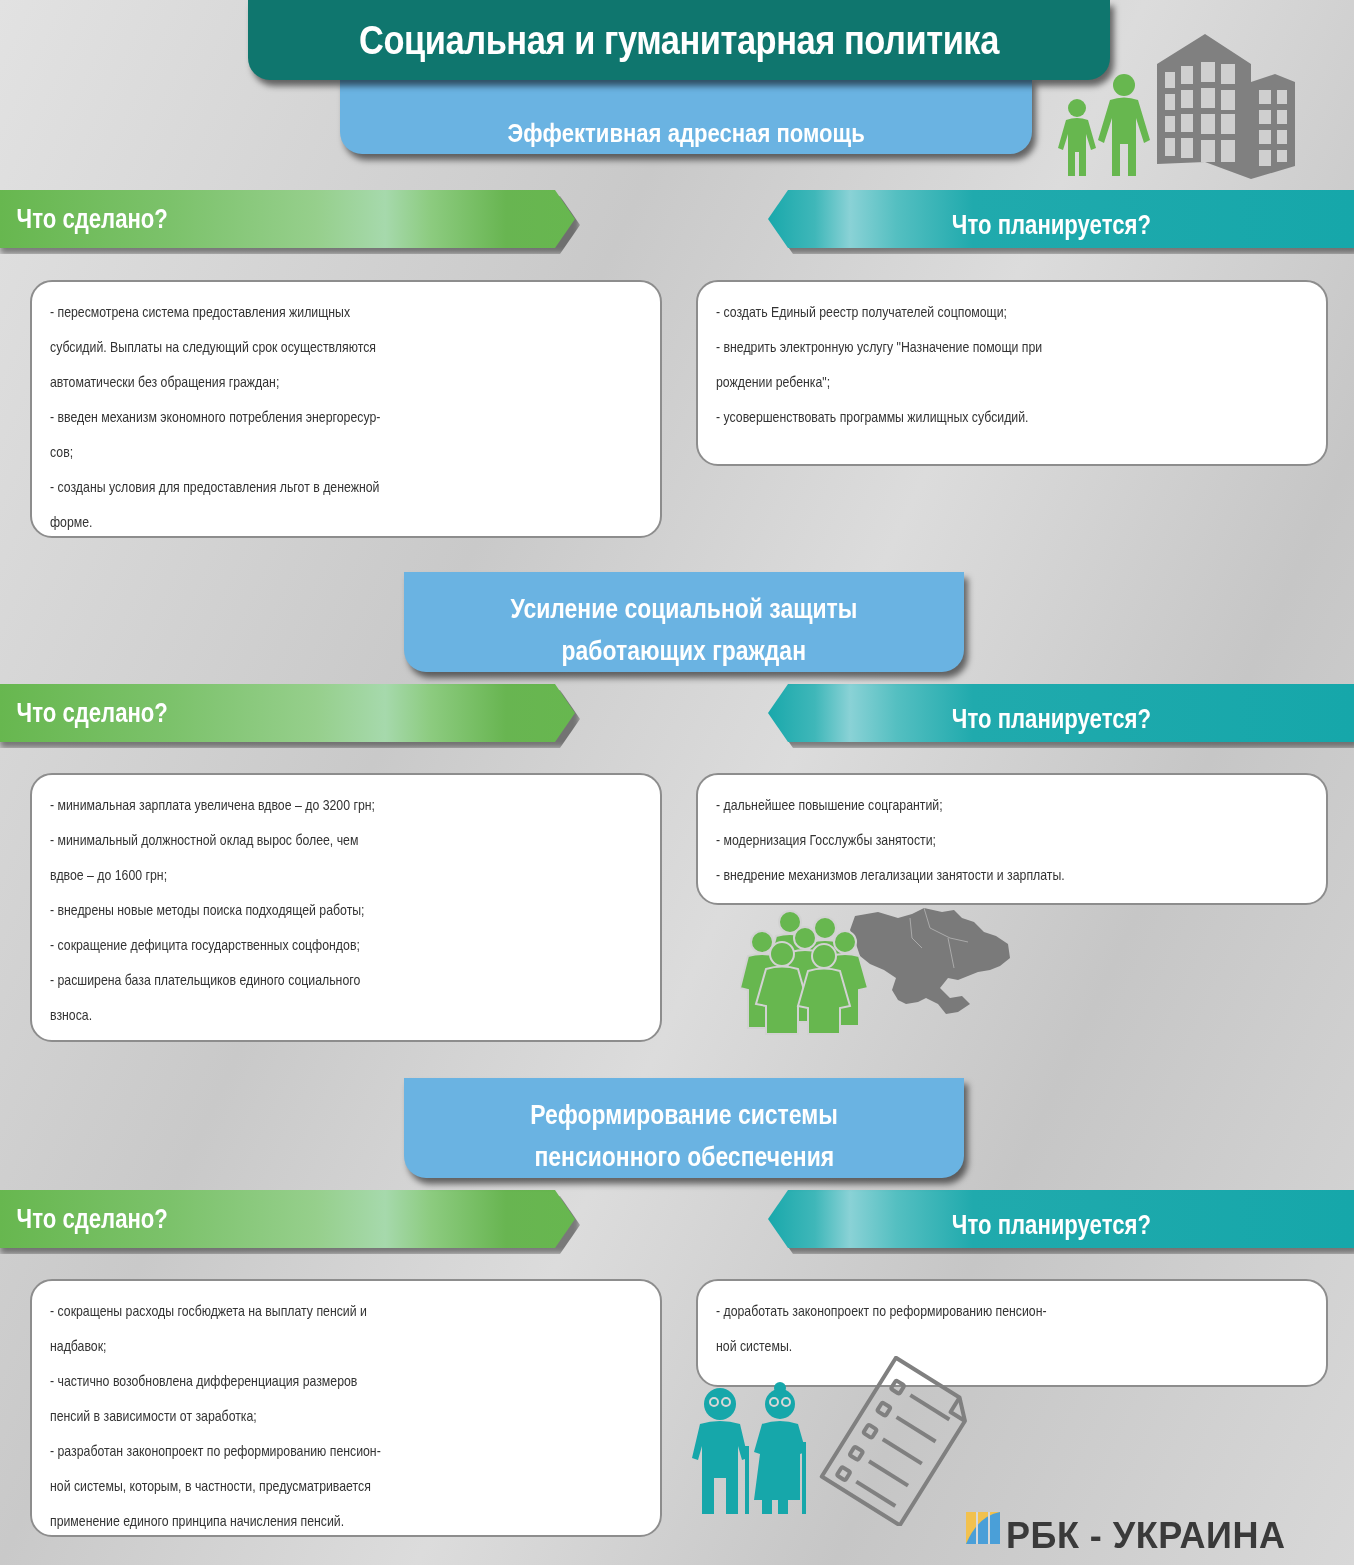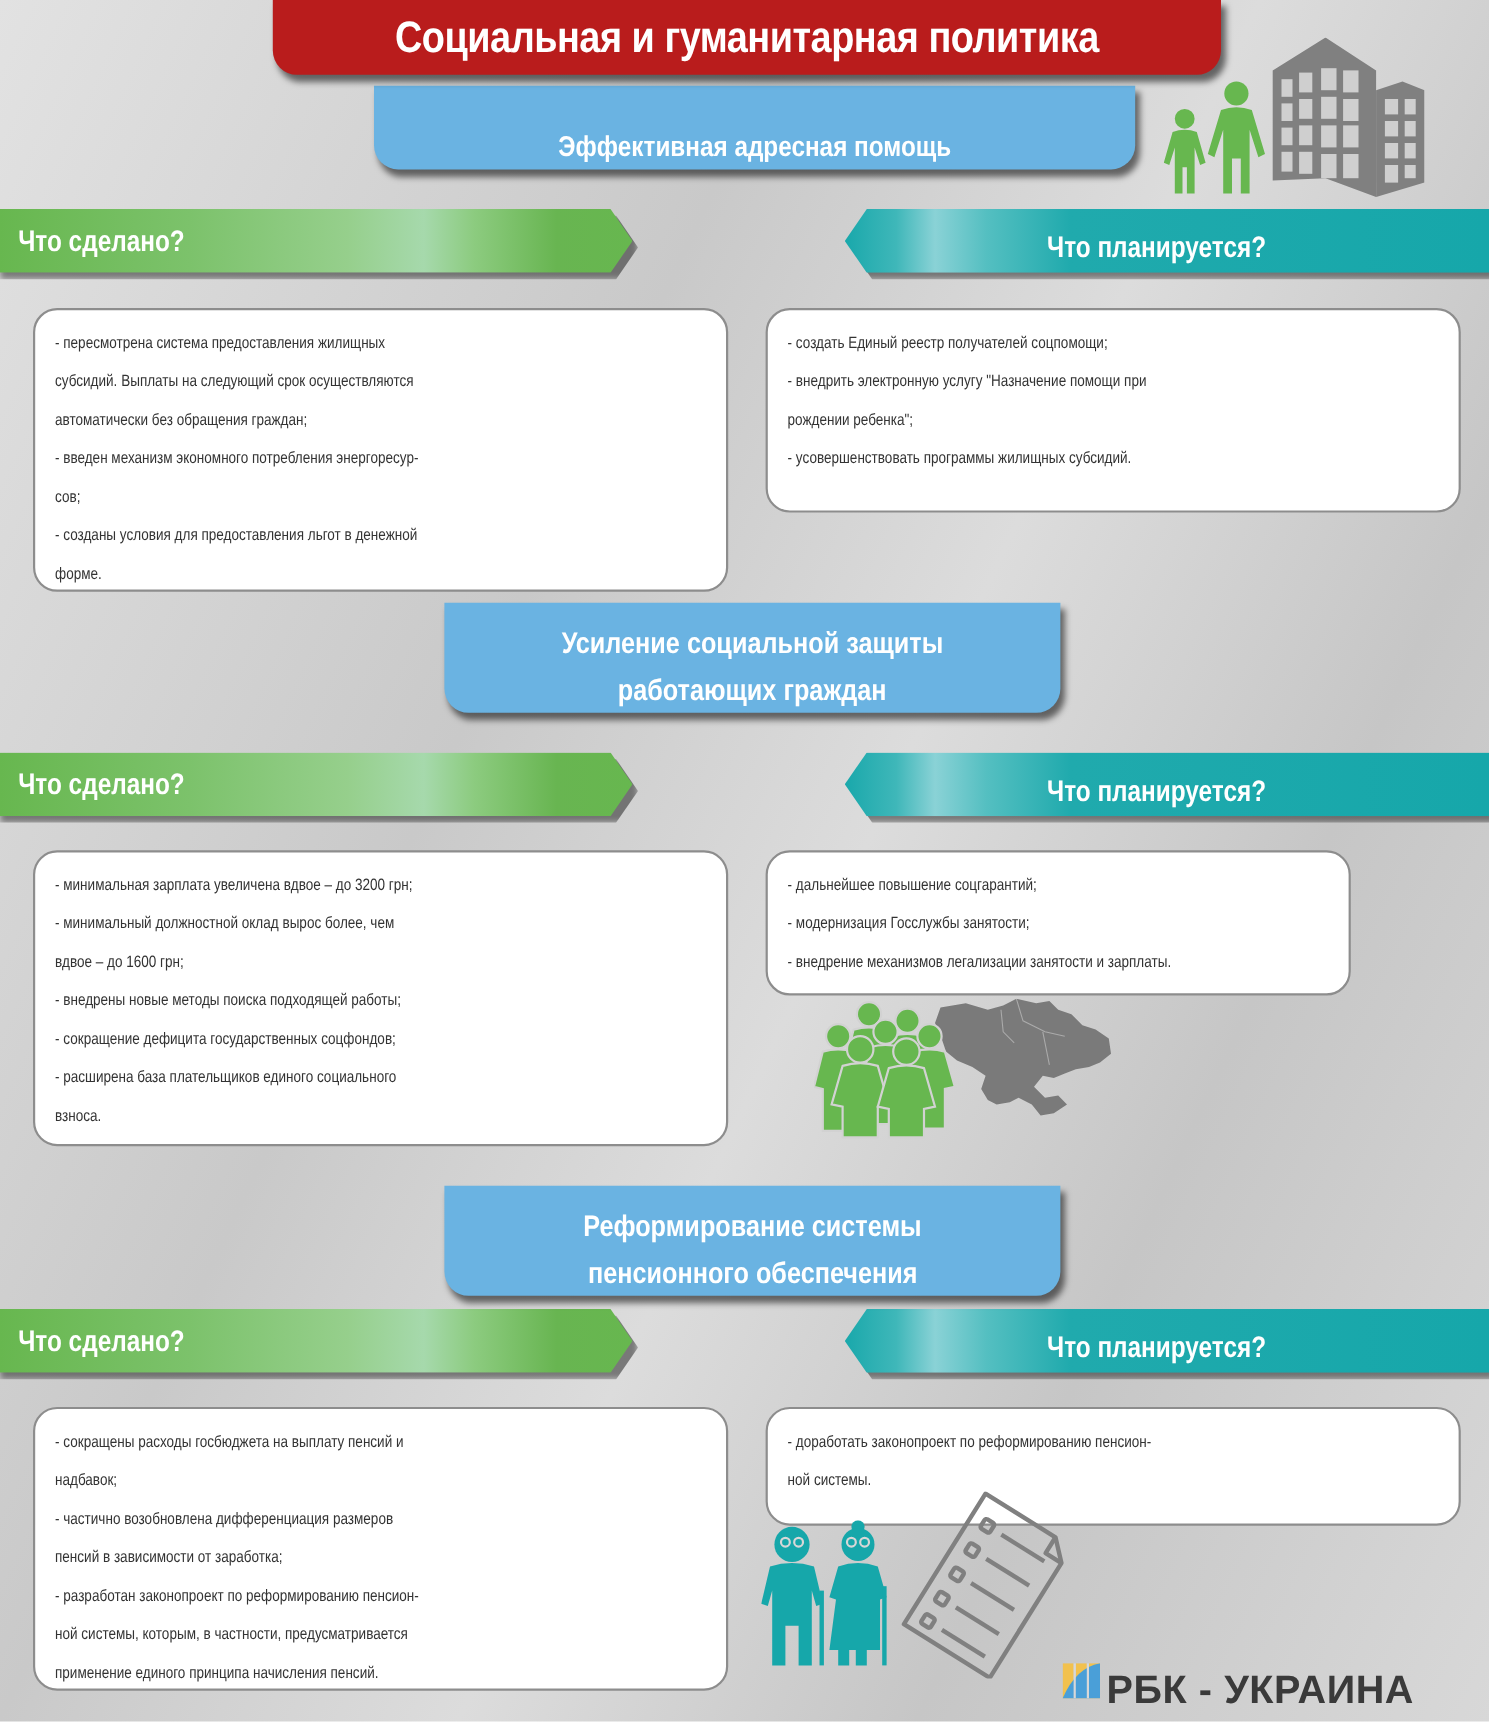--- a/index.html
+++ b/index.html
@@ -7,22 +7,22 @@
   body {
     position: relative;
     font-family: "Liberation Sans", "DejaVu Sans", sans-serif;
     background: linear-gradient(115deg, #e2e2e2 0%, #c9c9c9 35%, #dcdcdc 55%, #c6c6c6 75%, #d8d8d8 100%);
     color: #333;
   }
   .abs { position: absolute; }
 
   
   .title-banner {
-    left: 248px; top: 0; width: 862px; height: 68px;
-    background: #b91c1c;
+    left: 248px; top: 0; width: 862px; height: 80px;
+    background: #0f766e;
     border-radius: 0 0 22px 22px;
     box-shadow: 4px 6px 6px rgba(0,0,0,0.55);
     display: flex; align-items: center; justify-content: center;
     z-index: 3;
   }
   .title-banner span {
     color: #fff; font-weight: bold; font-size: 40px;
     font-family: "Liberation Sans Narrow", "Liberation Sans", sans-serif;
     letter-spacing: -0.5px;
     transform: scaleX(0.86);
@@ -36,21 +36,21 @@
     display: flex; flex-direction: column; align-items: center; justify-content: flex-end;
     color: #fff; font-weight: bold; text-align: center;
     z-index: 2;
   }
   .section-pill span {
     display: block; font-size: 27px; line-height: 42px;
     transform: scaleX(0.85);
   }
   .pill-1 { left: 340px; top: 78px; width: 692px; height: 76px; }
   .pill-1 span { font-size: 26px; }
-  .pill-2 { left: 404px; top: 548px; width: 560px; height: 100px; border-radius: 0 0 22px 22px; }
+  .pill-2 { left: 404px; top: 572px; width: 560px; height: 100px; border-radius: 0 0 22px 22px; }
   .pill-3 { left: 404px; top: 1066px; width: 560px; height: 100px; margin-top: 12px; }
 
   
   .ribbon-done {
     left: 0; width: 575px; height: 58px;
     background: linear-gradient(90deg, #67b74f 0%, #7cc26b 30%, #96cf8c 55%, #a6d9ac 67%, #8ccb7f 75%, #68b551 88%, #67b74f 100%);
     clip-path: polygon(0 0, 555px 0, 575px 29px, 555px 58px, 0 58px);
     display: flex; align-items: center; justify-content: flex-start;
     padding-right: 40px;
   }
@@ -82,21 +82,21 @@
   .box p {
     display: block;
     transform-origin: left center;
     transform: scaleX(0.82);
     width: 122%;
   }
 
   .box-l1 { left: 30px; top: 280px; width: 632px; height: 258px; }
   .box-r1 { left: 696px; top: 280px; width: 632px; height: 186px; }
   .box-l2 { left: 30px; top: 773px; width: 632px; height: 269px; }
-  .box-r2 { left: 696px; top: 773px; width: 532px; height: 132px; }
+  .box-r2 { left: 696px; top: 773px; width: 632px; height: 132px; }
   .box-l3 { left: 30px; top: 1279px; width: 632px; height: 258px; }
   .box-r3 { left: 696px; top: 1279px; width: 632px; height: 108px; }
 
   .logo {
     left: 966px; top: 1506px; height: 44px;
     display: flex; align-items: center; gap: 6px;
   }
   .logo-text {
     font-size: 36px; font-weight: bold; color: #3a3a3a; letter-spacing: 0.5px; margin-top: 16px;
   }

